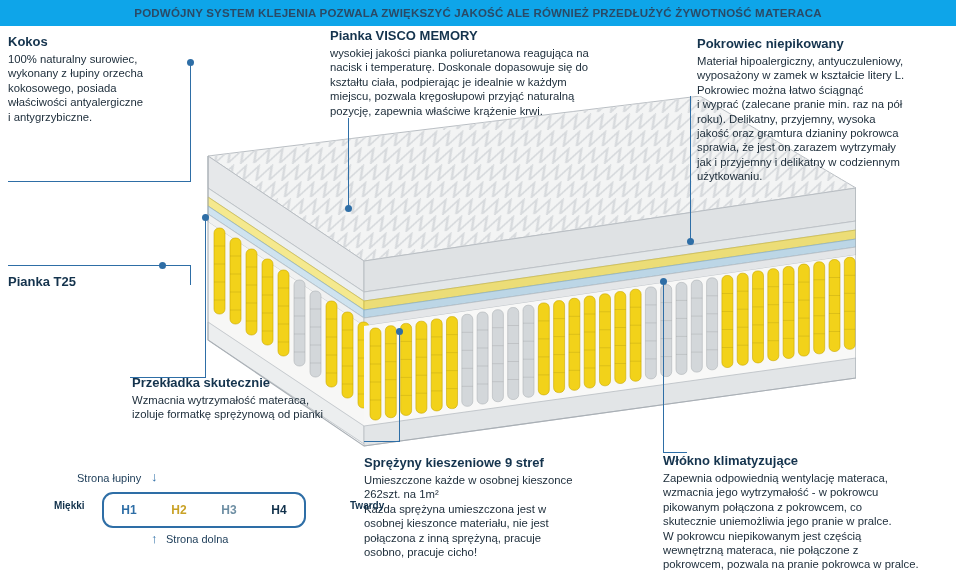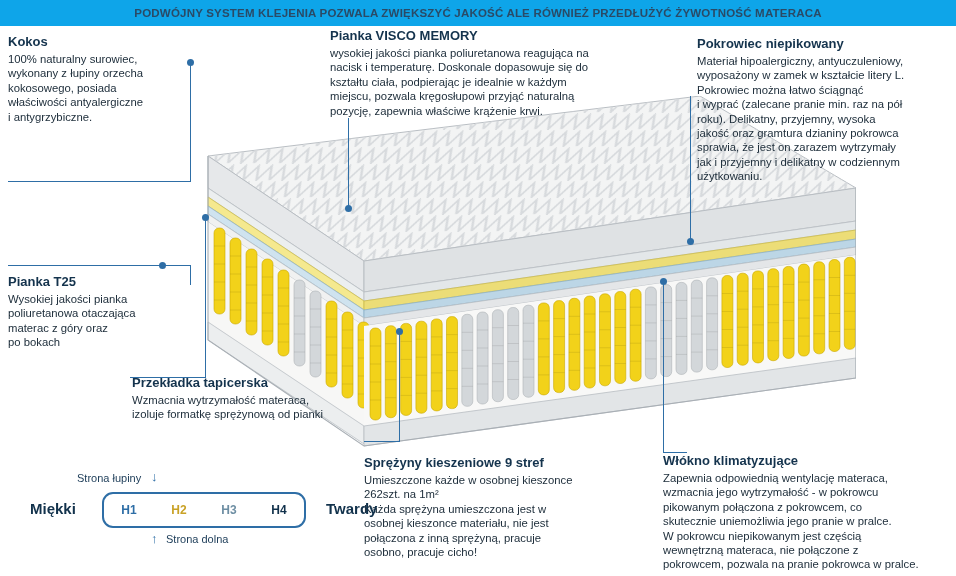--- a/index.html
+++ b/index.html
@@ -100,24 +100,25 @@
     text-align: center;
     font-size: 12px;
     font-weight: bold;
   }
   .legend .b1 { color: #2e6ea6; }
   .legend .b2 { color: #c9a227; }
   .legend .b3 { color: #6d8ea3; }
   .legend .b4 { color: #12324c; }
   .legend .side {
     position: absolute;
-    font-size: 15px;
+    font-size: 10px;
     font-weight: bold;
     color: #12324c;
     top: 30px;
+    margin-left: 24px;
   }
   .arrow-dn, .arrow-up {
     position: absolute;
     color: #2e6ea6;
     font-size: 13px;
     line-height: 13px;
   }
 </style>
 </head>
 <body>
@@ -332,28 +333,24 @@
     <div class="title">Pianka VISCO MEMORY</div>
     <div class="body">wysokiej jakości pianka poliuretanowa reagująca na
 nacisk i temperaturę. Doskonale dopasowuje się do
 kształtu ciała, podpierając je idealnie w każdym
 miejscu, pozwala kręgosłupowi przyjąć naturalną
 pozycję, zapewnia właściwe krążenie krwi.</div>
   </div>
 
   <div class="callout" style="left:8px; top:274px; width:190px;">
     <div class="title">Pianka T25</div>
-    <div class="body">Wysokiej jakości pianka
-poliuretanowa otaczająca
-materac z góry oraz
-po bokach</div>
   </div>
 
   <div class="callout" style="left:132px; top:375px; width:290px;">
-    <div class="title">Przekładka tapicerska</div>
+    <div class="title">Przekładka skutecznie</div>
     <div class="body">Wzmacnia wytrzymałość materaca,
 izoluje formatkę sprężynową od pianki</div>
   </div>
 
   <div class="callout" style="left:364px; top:455px; width:280px;">
     <div class="title">Sprężyny kieszeniowe 9 stref</div>
     <div class="body">Umieszczone każde w osobnej kieszonce
 262szt. na 1m²
 Każda sprężyna umieszczona jest w
 osobnej kieszonce materiału, nie jest

